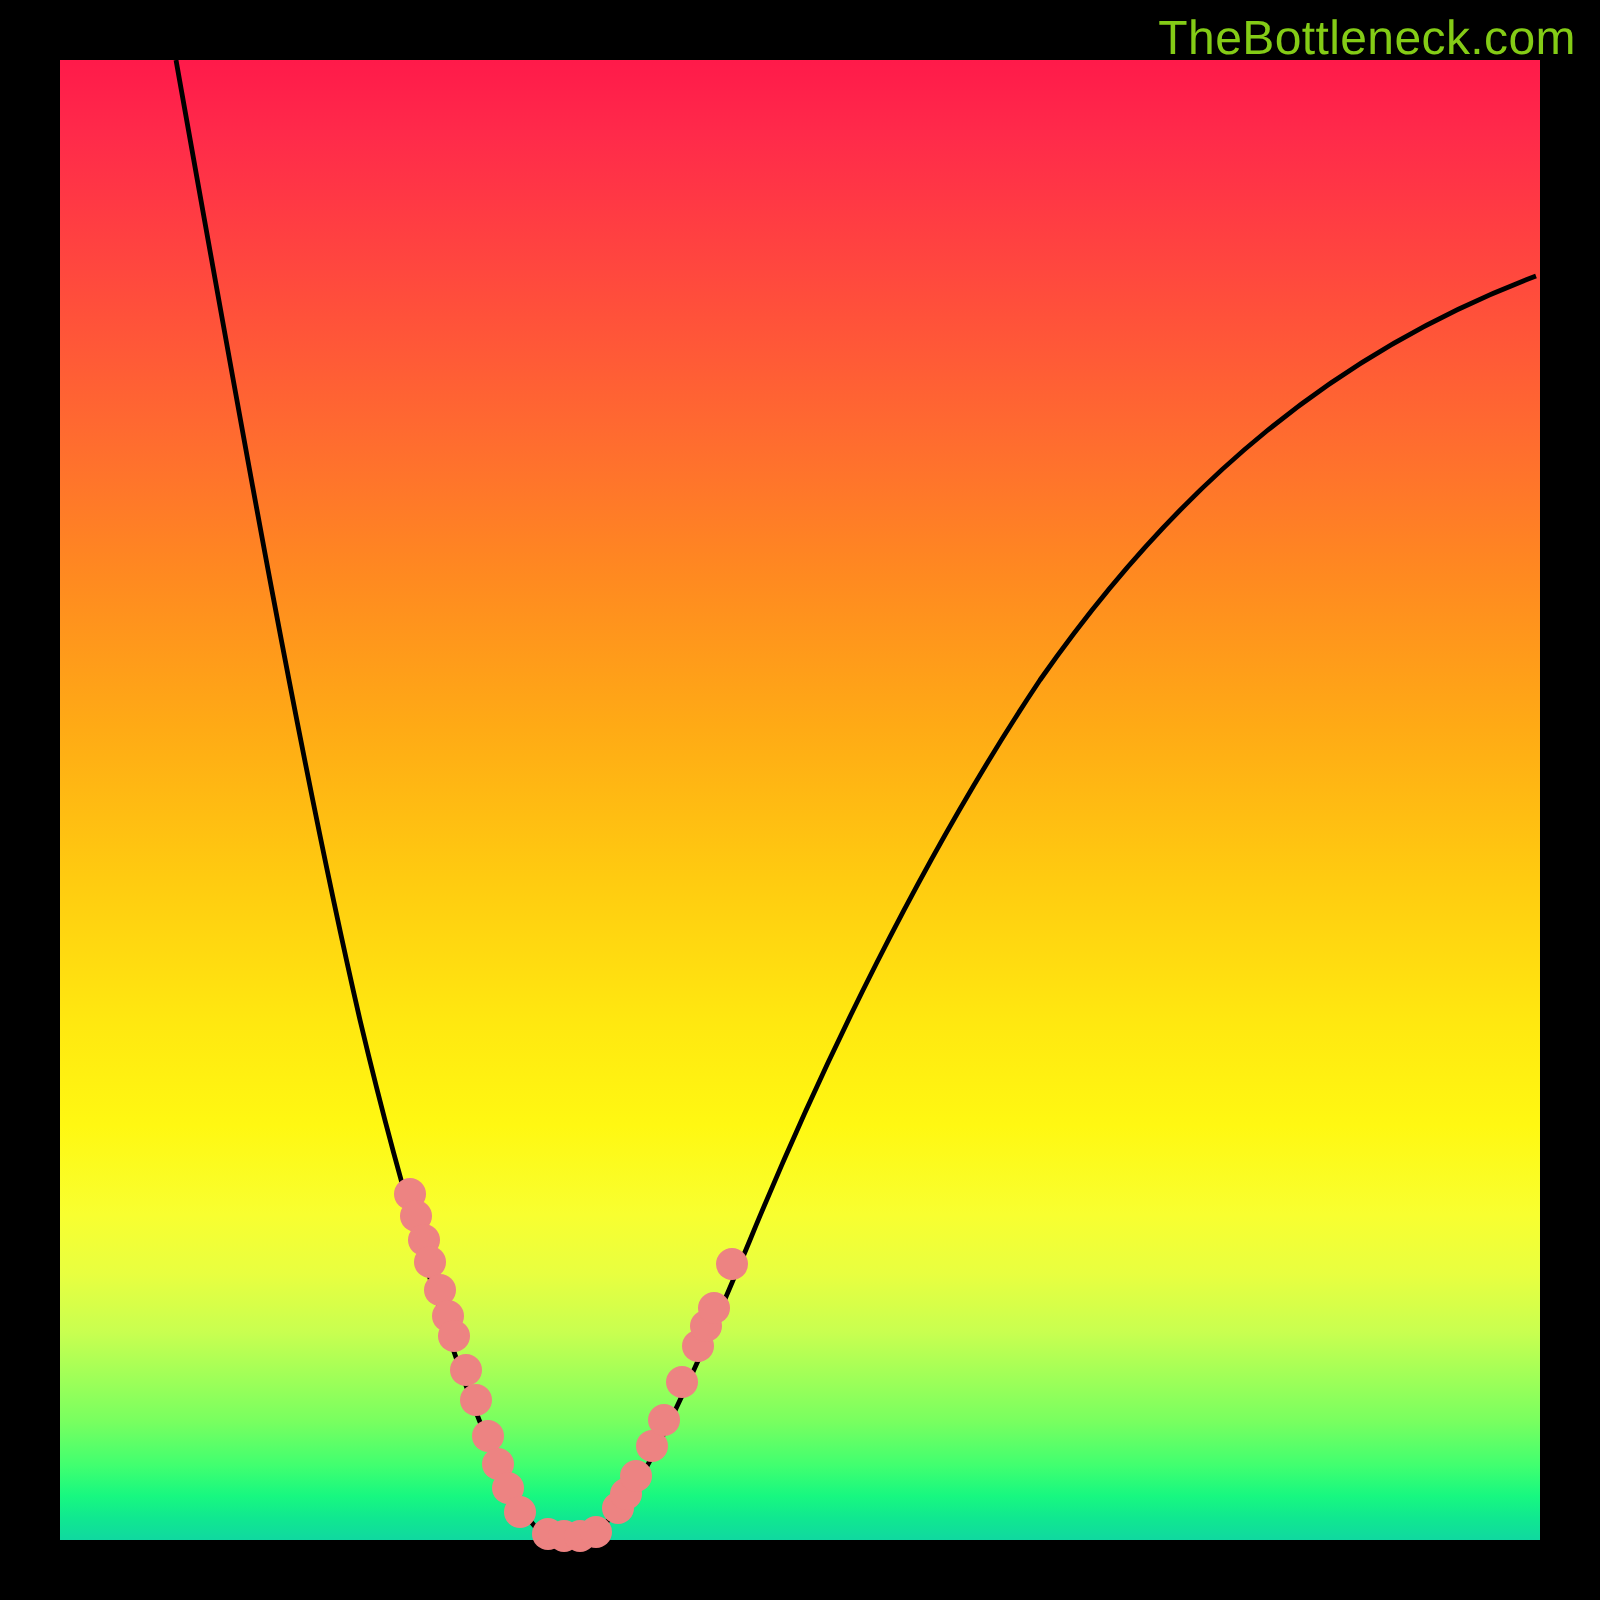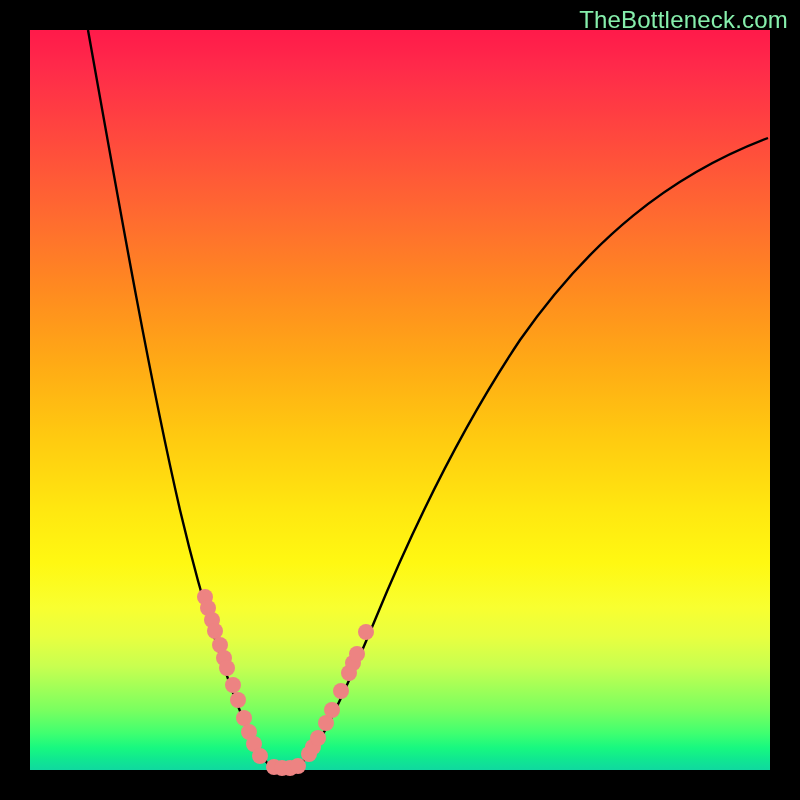--- a/index.html
+++ b/index.html
@@ -30,21 +30,21 @@
       #18f880 97%,
       #10e890 98.5%,
       #10d8a0 100%
     );
   }
   .watermark {
     position: absolute;
     top: 6px; right: 12px;
     font-family: Arial, Helvetica, sans-serif;
     font-size: 24px;
-    color: #86efac;
+    color: #84cc16;
     letter-spacing: 0.2px;
     font-weight: 400;
   }
   svg.curves {
     position: absolute; left:0; top:0;
     width: 740px; height: 740px;
     overflow: visible;
   }
   .dot {
     fill: #ed8382;

